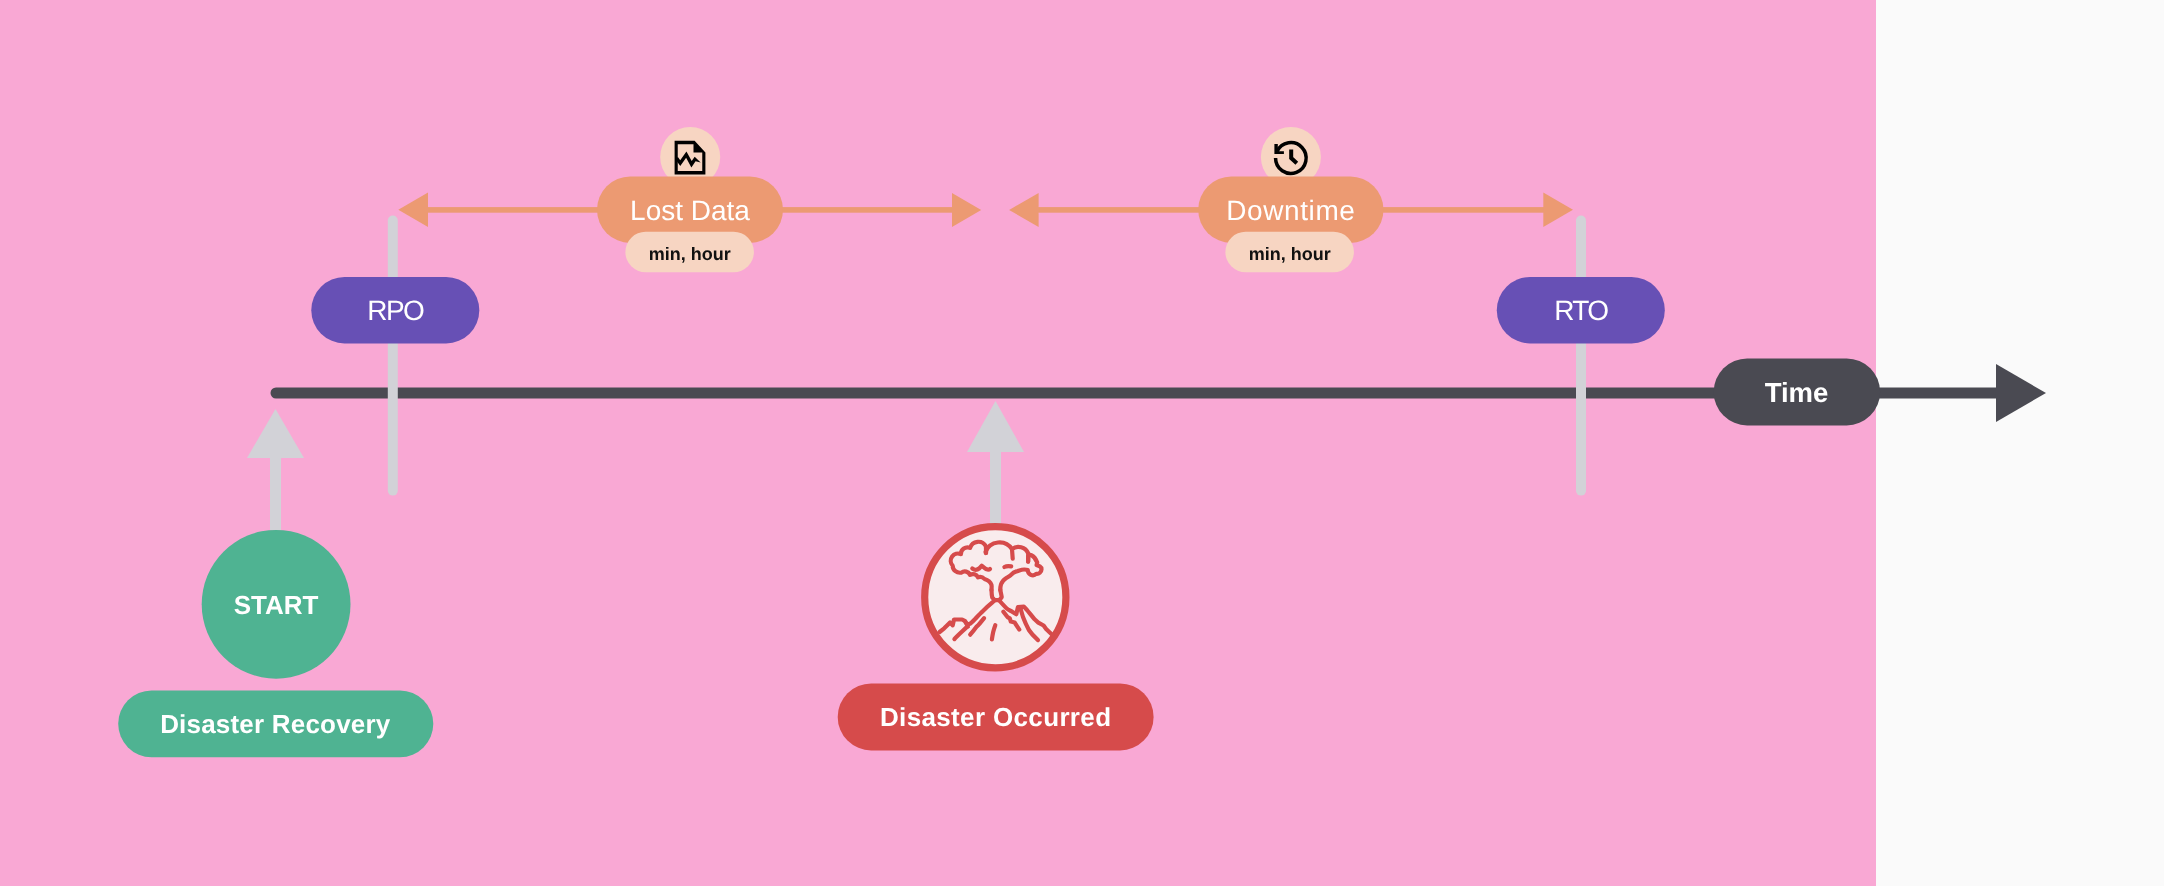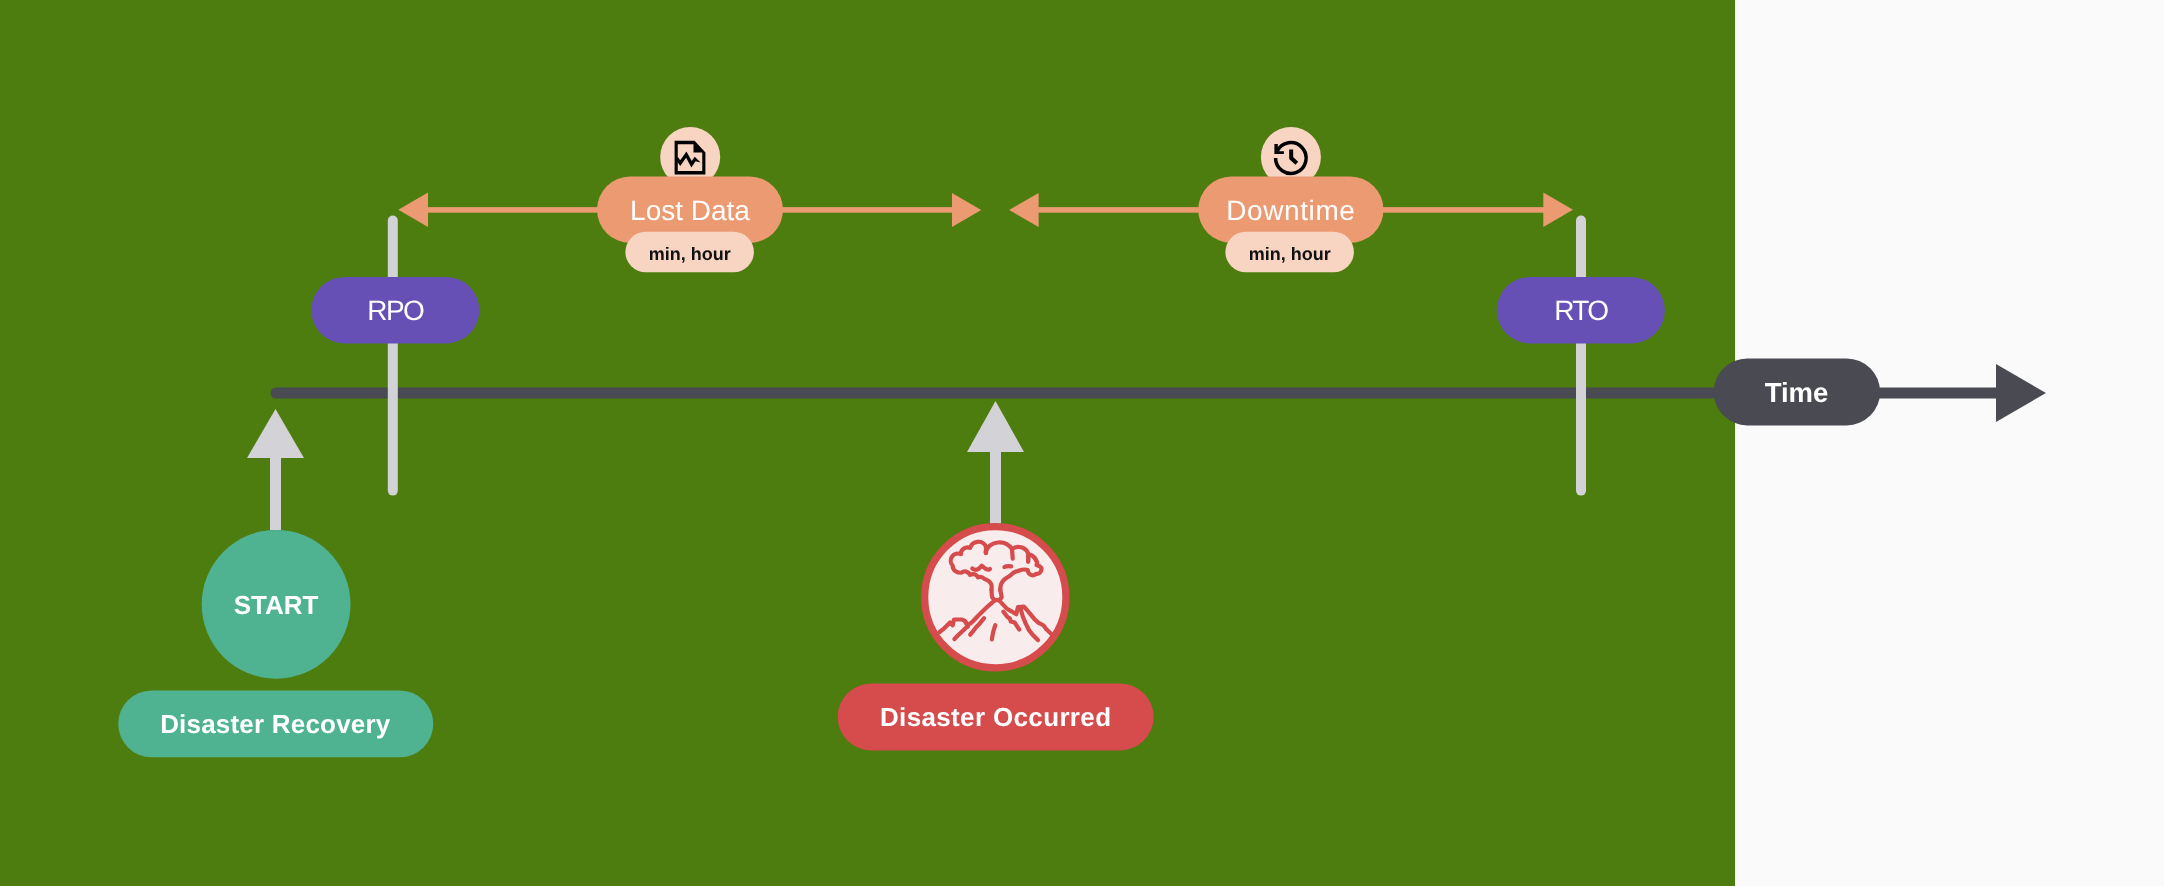--- a/index.html
+++ b/index.html
@@ -1,18 +1,18 @@
 <!DOCTYPE html>
 <html><head>
 <meta charset="utf-8">
 <title>RPO RTO Timeline</title>
 <style>
   html,body{margin:0;padding:0;}
   body{width:2164px;height:886px;background:#fafafa;font-family:"Liberation Sans",sans-serif;overflow:hidden;}
-  #stage{position:relative;width:1735px;height:886px;background:#4d7c0f;}
+  #stage{position:relative;width:1876px;height:886px;background:#f9a8d4;}
   svg#diagram{position:absolute;left:0;top:0;width:2164px;height:886px;display:block;}
   .lbl{font-family:"Liberation Sans",sans-serif;}
   svg text{ text-rendering: geometricPrecision; }
   #diagram{ will-change: transform; }
 </style>
 </head>
 <body>
 
 <div id="stage">
 <svg id="diagram" viewBox="0 0 2164 886" xmlns="http://www.w3.org/2000/svg">

